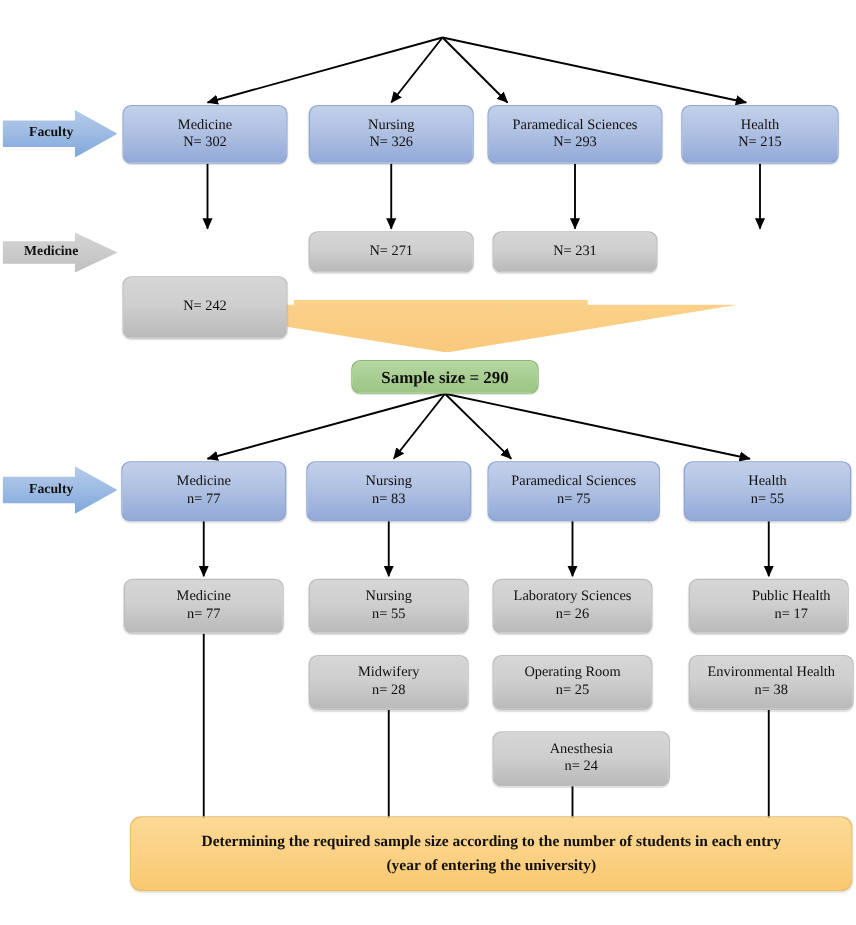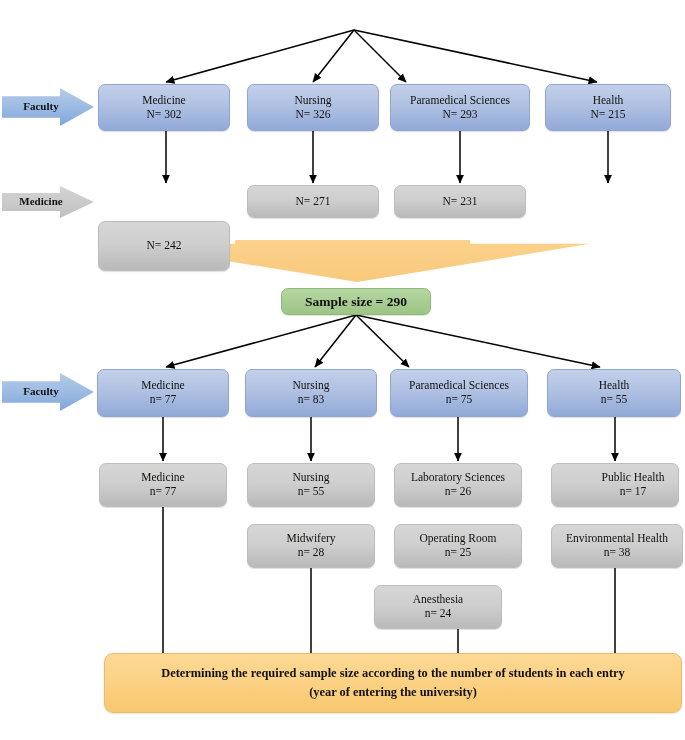--- a/index.html
+++ b/index.html
@@ -233,21 +233,21 @@
   </div>
 
   <div class="node gray" style="left:394px; top:463px; width:128px; height:44px;">
     <span class="l1">Laboratory Sciences</span>
     <span class="l2">n= 26</span>
   </div>
   <div class="node gray" style="left:394px; top:524px; width:128px; height:44px;">
     <span class="l1">Operating Room</span>
     <span class="l2">n= 25</span>
   </div>
-  <div class="node gray" style="left:374px; top:585px; width:128px; height:44px;text-align:right;">
+  <div class="node gray" style="left:394px; top:585px; width:142px; height:44px;text-align:right;">
     <span class="l1">Anesthesia</span>
     <span class="l2">n= 24</span>
   </div>
 
   <div class="node gray" style="left:551px; top:463px; width:128px; height:44px;padding-left:36px;">
     <span class="l1">Public Health</span>
     <span class="l2">n= 17</span>
   </div>
   <div class="node gray" style="left:551px; top:524px; width:132px; height:44px;">
     <span class="l1">Environmental Health</span>

